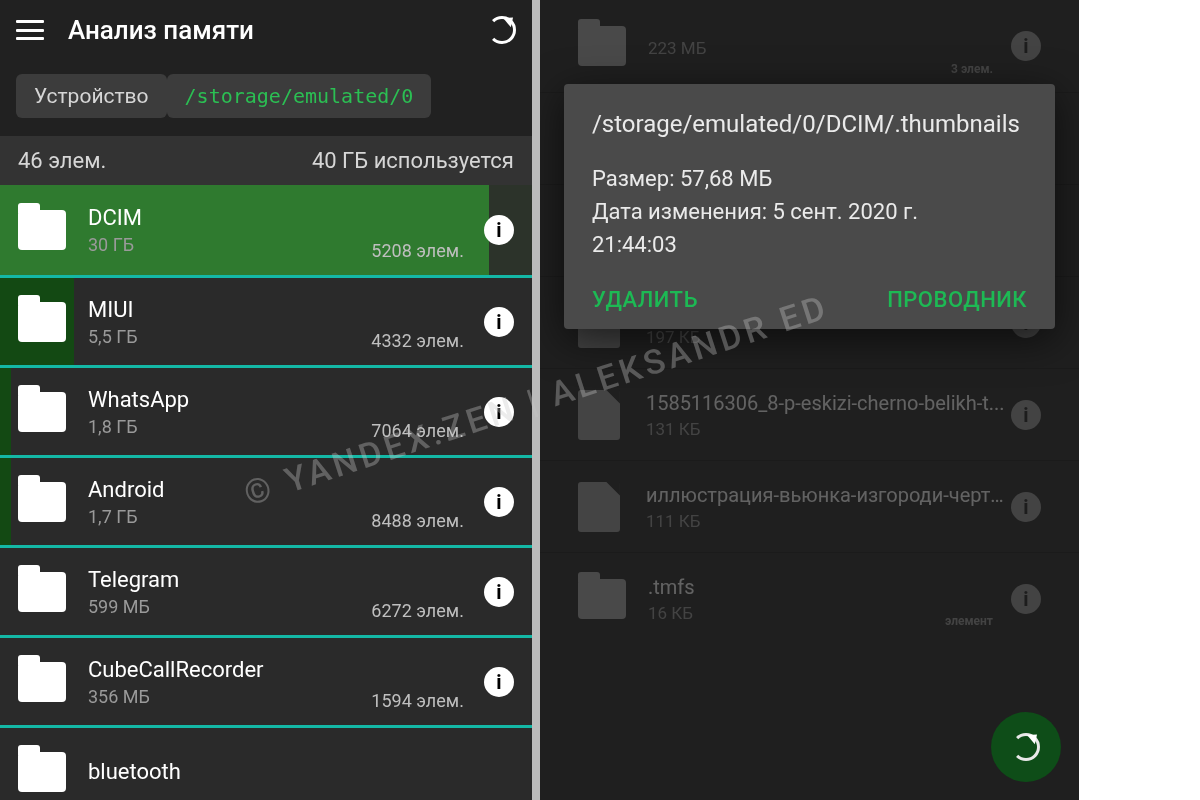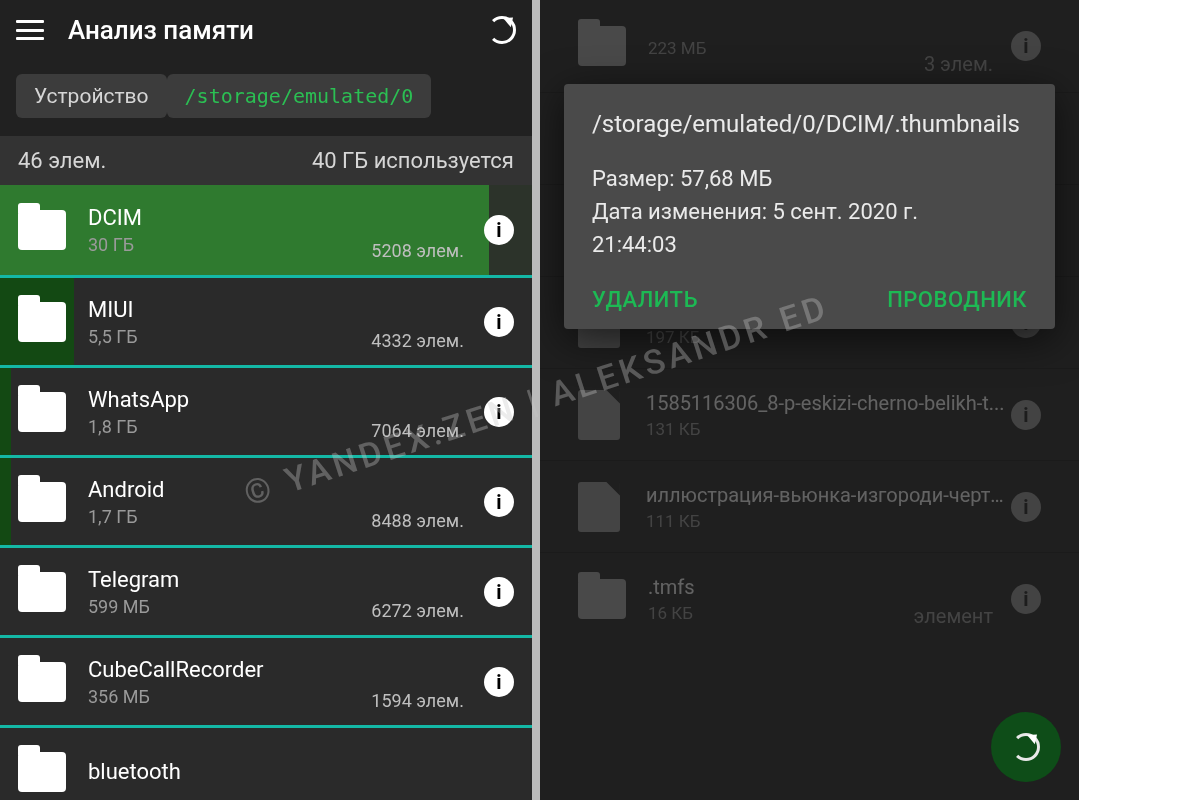--- a/index.html
+++ b/index.html
@@ -38,21 +38,21 @@
   .r-row { position:relative; height:92px; display:flex; align-items:center; padding:0 38px; opacity:.42; }
   .r-row + .r-row { border-top:1px solid #1b1b1b; }
   .r-row .folder { position:relative; width:48px; height:40px; background:#9a9a9a; border-radius:4px; margin-right:22px; }
   .r-row .folder::before { content:""; position:absolute; left:0; top:-7px; width:22px; height:10px; background:#9a9a9a; border-radius:3px 3px 0 0; }
   .r-row .file { width:42px; height:50px; background:#8c8c8c; border-radius:3px; margin-right:26px; position:relative; }
   .r-row .file::after { content:""; position:absolute; right:0; top:0; width:14px; height:14px; background:#252525; clip-path:polygon(0 0,100% 100%,100% 0);}
   .r-row .txts { flex:1; }
   .r-row .name { color:#e2e2e2; font-size:20px; white-space:nowrap; overflow:hidden; text-overflow:ellipsis; max-width:360px; }
   .r-row .sub { color:#8a8a8a; font-size:17px; margin-top:4px; }
   .r-row .info { background:#8a8a8a; color:#222; }
-  .r-row .cnt { color:#8a8a8a; font-size:20px; margin-right:18px; align-self:flex-end; margin-bottom:16px;}
+  .r-row .cnt { color:#8a8a8a; font-size:12px; margin-right:18px; align-self:flex-end; margin-bottom:16px;font-weight:bold;}
   .scrim { position:absolute; inset:0; background:rgba(0,0,0,.15); }
 
   .dialog { position:absolute; left:24px; right:24px; top:84px; background:#4a4a4a; border-radius:4px; padding:26px 28px 17px; box-shadow:0 10px 40px rgba(0,0,0,.6); }
   .dialog .d-title { color:#eaeaea; font-size:24px; margin-bottom:24px; }
   .dialog .d-line { color:#eaeaea; font-size:22px; line-height:1.5; }
   .dialog .d-actions { display:flex; justify-content:space-between; margin-top:26px; }
   .dialog .d-btn { color:#1db954; font-size:22px; font-weight:500; letter-spacing:.5px; }
 
   .fab { position:absolute; right:18px; bottom:18px; width:70px; height:70px; border-radius:50%; background:#0e4d18; display:flex; align-items:center; justify-content:center; }
   .fab .refresh { border-color:#e8e8e8; border-left-color:transparent; }

